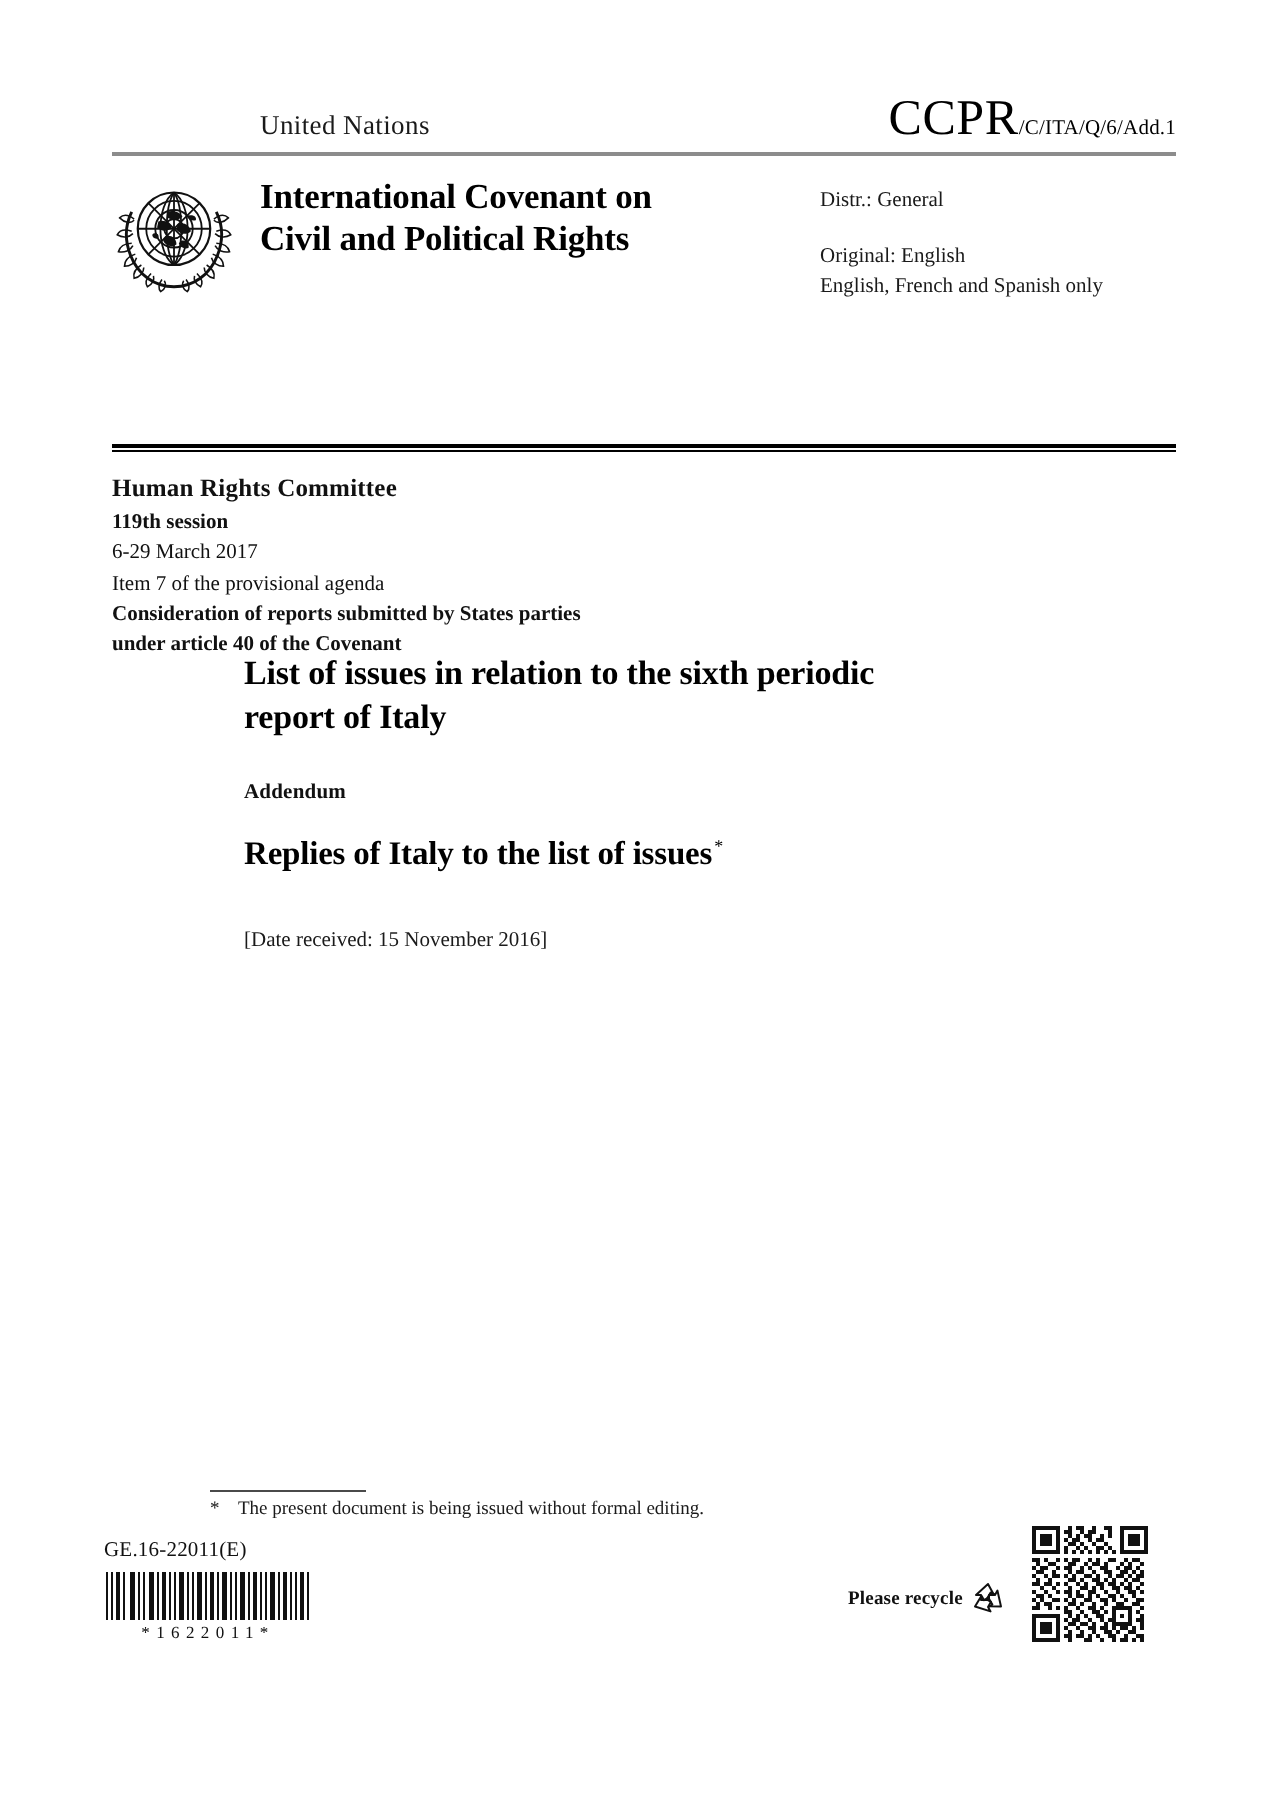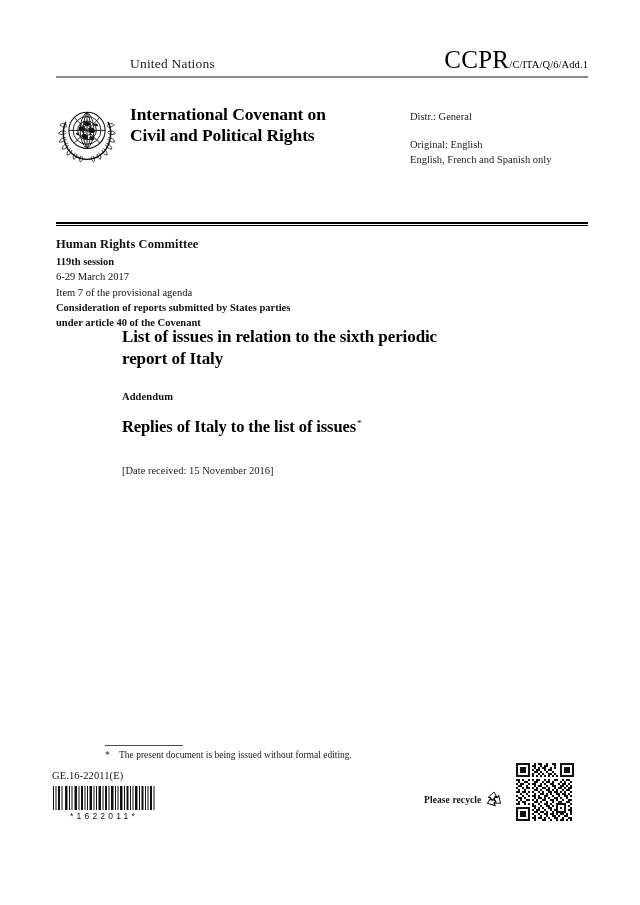--- a/index.html
+++ b/index.html
@@ -61,21 +61,21 @@
     top: 0px;
   }
   .rule-thin {
     height: 1.5px;
     background: #8c8c8c;
     width: 100%;
   }
 
   .mast-body {
     display: flex;
-    margin-top: 25px;
+    margin-top: 9px;
   }
   .emblem-cell {
     width: 74px;
     flex: 0 0 74px;
     padding-top: 2px;
   }
   .covenant-cell {
     flex: 1 1 auto;
     padding-top: 1px;
   }
@@ -222,21 +222,21 @@
     display: block;
     width: 104px;
     height: 24px;
   }
   .barcode-text {
     font-size: 8.5px;
     letter-spacing: 3.2px;
     text-align: center;
     margin-top: 1px;
     color: #111;
-    font-family: Liberation Sans, sans-serif;
+    font-family: Liberation Serif, serif;
   }
 
   .recycle-wrap {
     position: absolute;
     left: 424px;
     top: 790px;
     display: flex;
     align-items: center;
   }
   .recycle-text {

